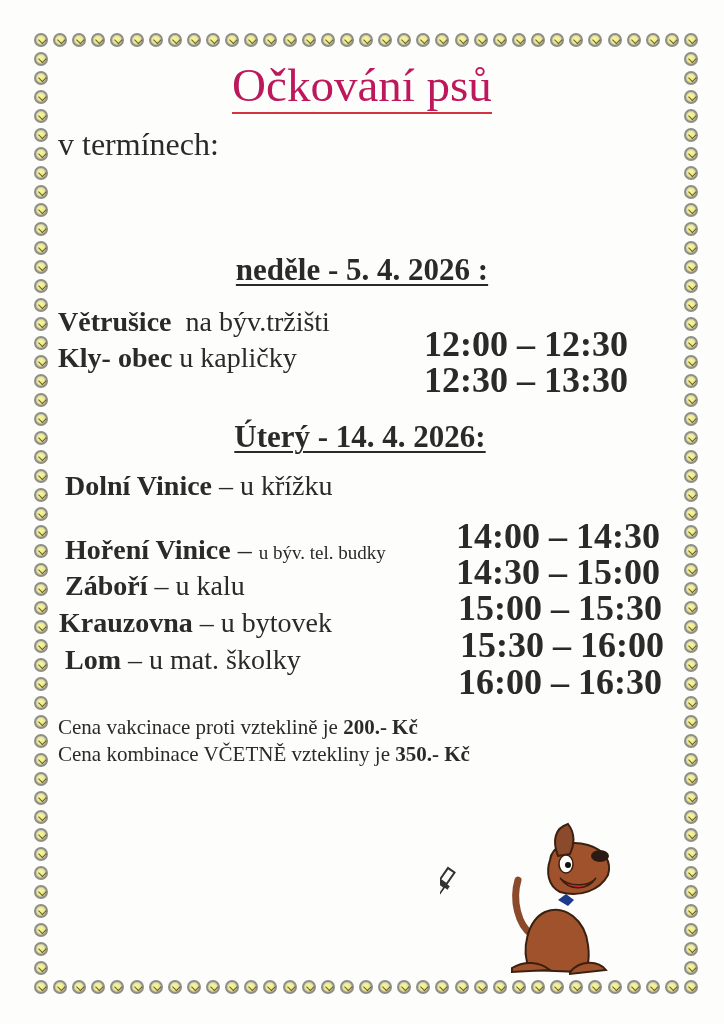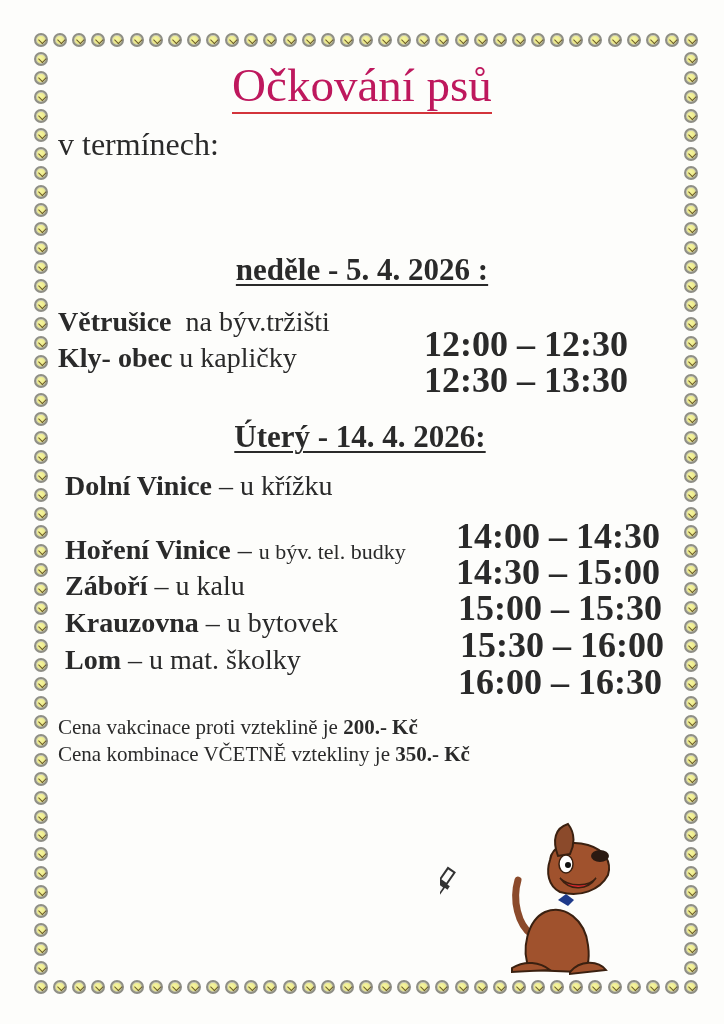--- a/index.html
+++ b/index.html
@@ -29,21 +29,21 @@
   .title span { border-bottom: 2px solid #d3343b; padding-bottom: 1px; }
   .intro { position: absolute; left: 58px; top: 125px; font-size: 32px; line-height: 38px; }
   .intro b { font-weight: bold; }
   .date-heading {
     position: absolute; left: 0; right: 0; text-align: center;
     font-size: 31px; font-weight: bold;
   }
   .date-heading span { text-decoration: underline; text-decoration-thickness: 2px; text-underline-offset: 4px; }
   .row { position: absolute; font-size: 28px; white-space: nowrap; }
   .row b { font-weight: bold; }
-  .row .small { font-size: 22px; font-family: Liberation Serif, serif; }
+  .row .small { font-size: 19px; font-family: Liberation Serif, serif; }
   .time { position: absolute; font-size: 36px; font-weight: bold; white-space: nowrap; margin-top: 17px; }
   .info { position: absolute; left: 58px; top: 714px; font-size: 21px; line-height: 26.5px; }
   .info div { white-space: nowrap; }
   .dog { position: absolute; left: 440px; top: 820px; width: 200px; height: 160px; }
 </style>
 </head>
 <body>
 
 <div class="border-layer" id="border">
     <div class="clock" style="left: 34px; top: 33px;"></div>
@@ -234,21 +234,21 @@
 
 <div class="row" style="left:65px; top:470px;"><b>Dolní Vinice</b><span style="white-space:pre"> – u křížku</span></div>
 <div class="time" style="left:456px; top:498px;">14:00 – 14:30</div>
 
 <div class="row" style="left:65px; top:534px;"><b>Hoření Vinice</b><span style="white-space:pre"> – </span><span class="small">u býv. tel. budky</span></div>
 <div class="time" style="left:456px; top:534px;">14:30 – 15:00</div>
 
 <div class="row" style="left:65px; top:570px;"><b>Záboří</b><span style="white-space:pre"> – u kalu</span></div>
 <div class="time" style="left:458px; top:570px;">15:00 – 15:30</div>
 
-<div class="row" style="left:65px; top:607px;"><b>Krauzovna</b><span style="white-space:pre"> – u bytovek</span></div>
+<div class="row" style="left:59px; top:607px;"><b>Krauzovna</b><span style="white-space:pre"> – u bytovek</span></div>
 <div class="time" style="left:460px; top:607px;">15:30 – 16:00</div>
 
 <div class="row" style="left:65px; top:644px;"><b>Lom</b><span style="white-space:pre"> – u mat. školky</span></div>
 <div class="time" style="left:458px; top:644px;">16:00 – 16:30</div>
 
 <div class="info">
   <div><span>Cena vakcinace proti vzteklině je </span><b>200.- Kč</b></div>
   <div><span>Cena kombinace VČETNĚ vztekliny je </span><b>350.- Kč</b></div>
 </div>
 

